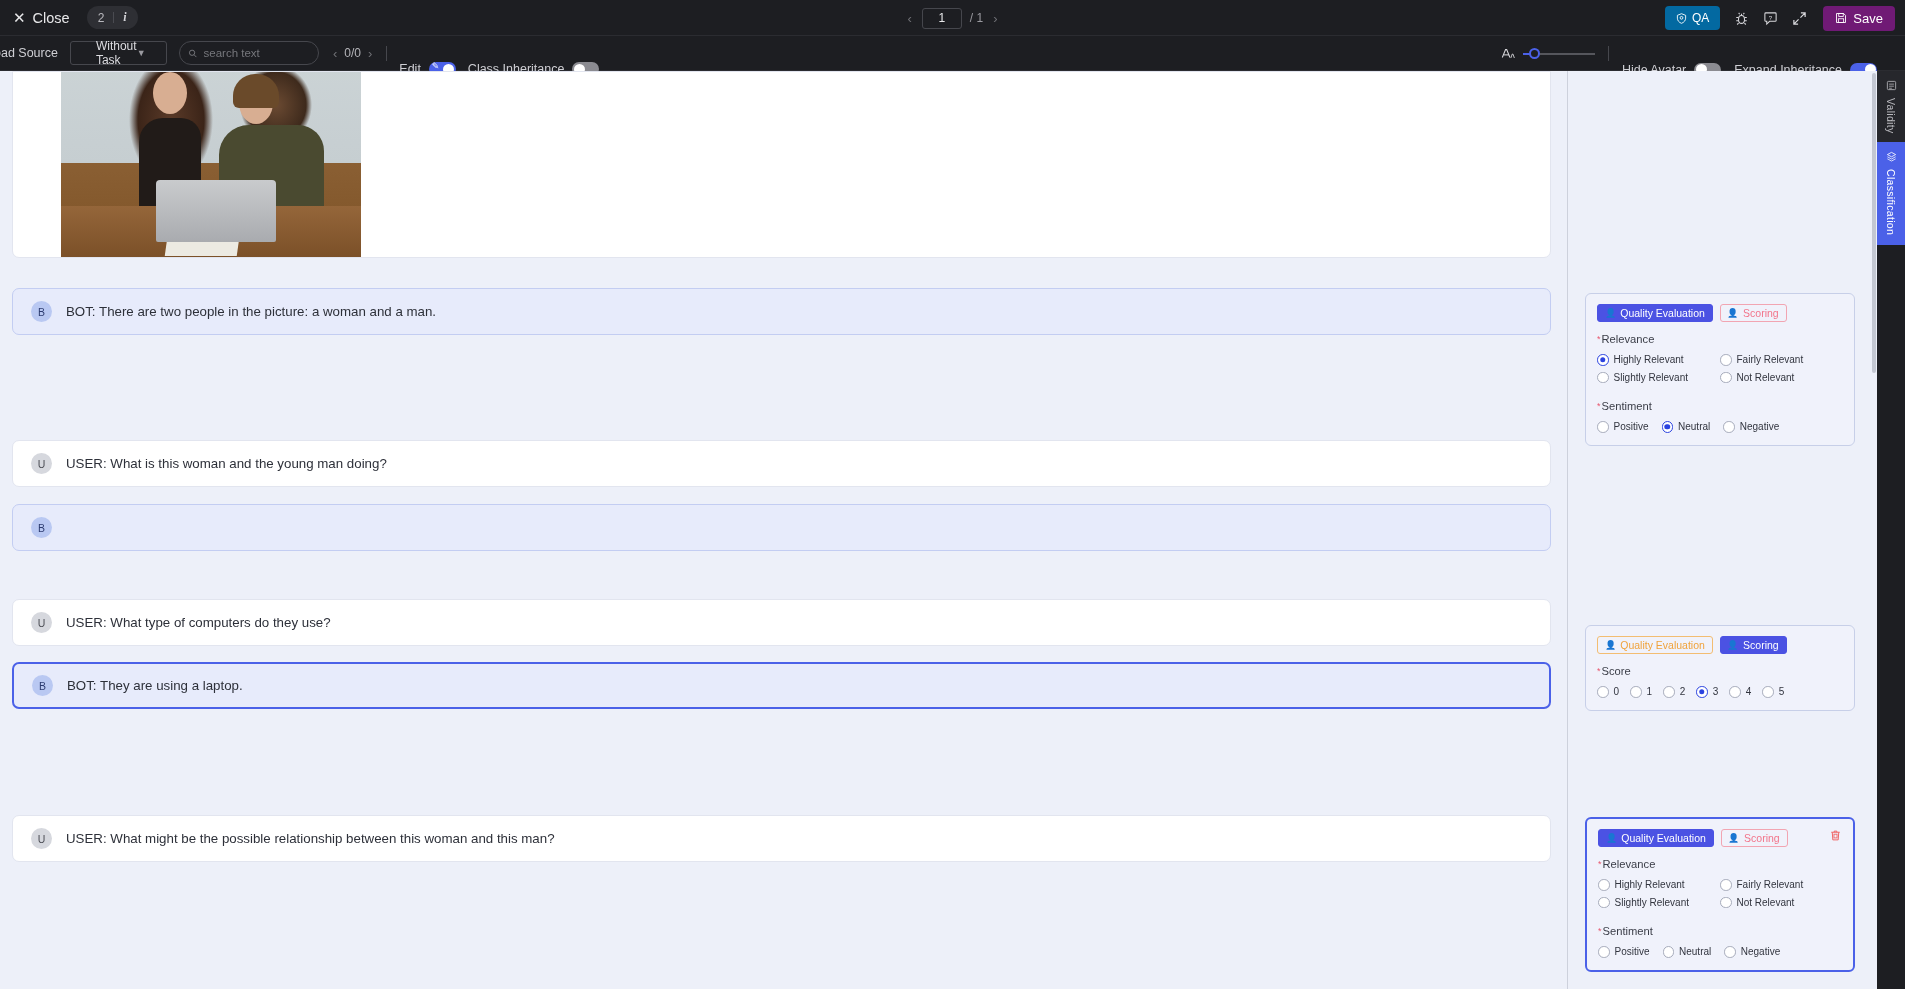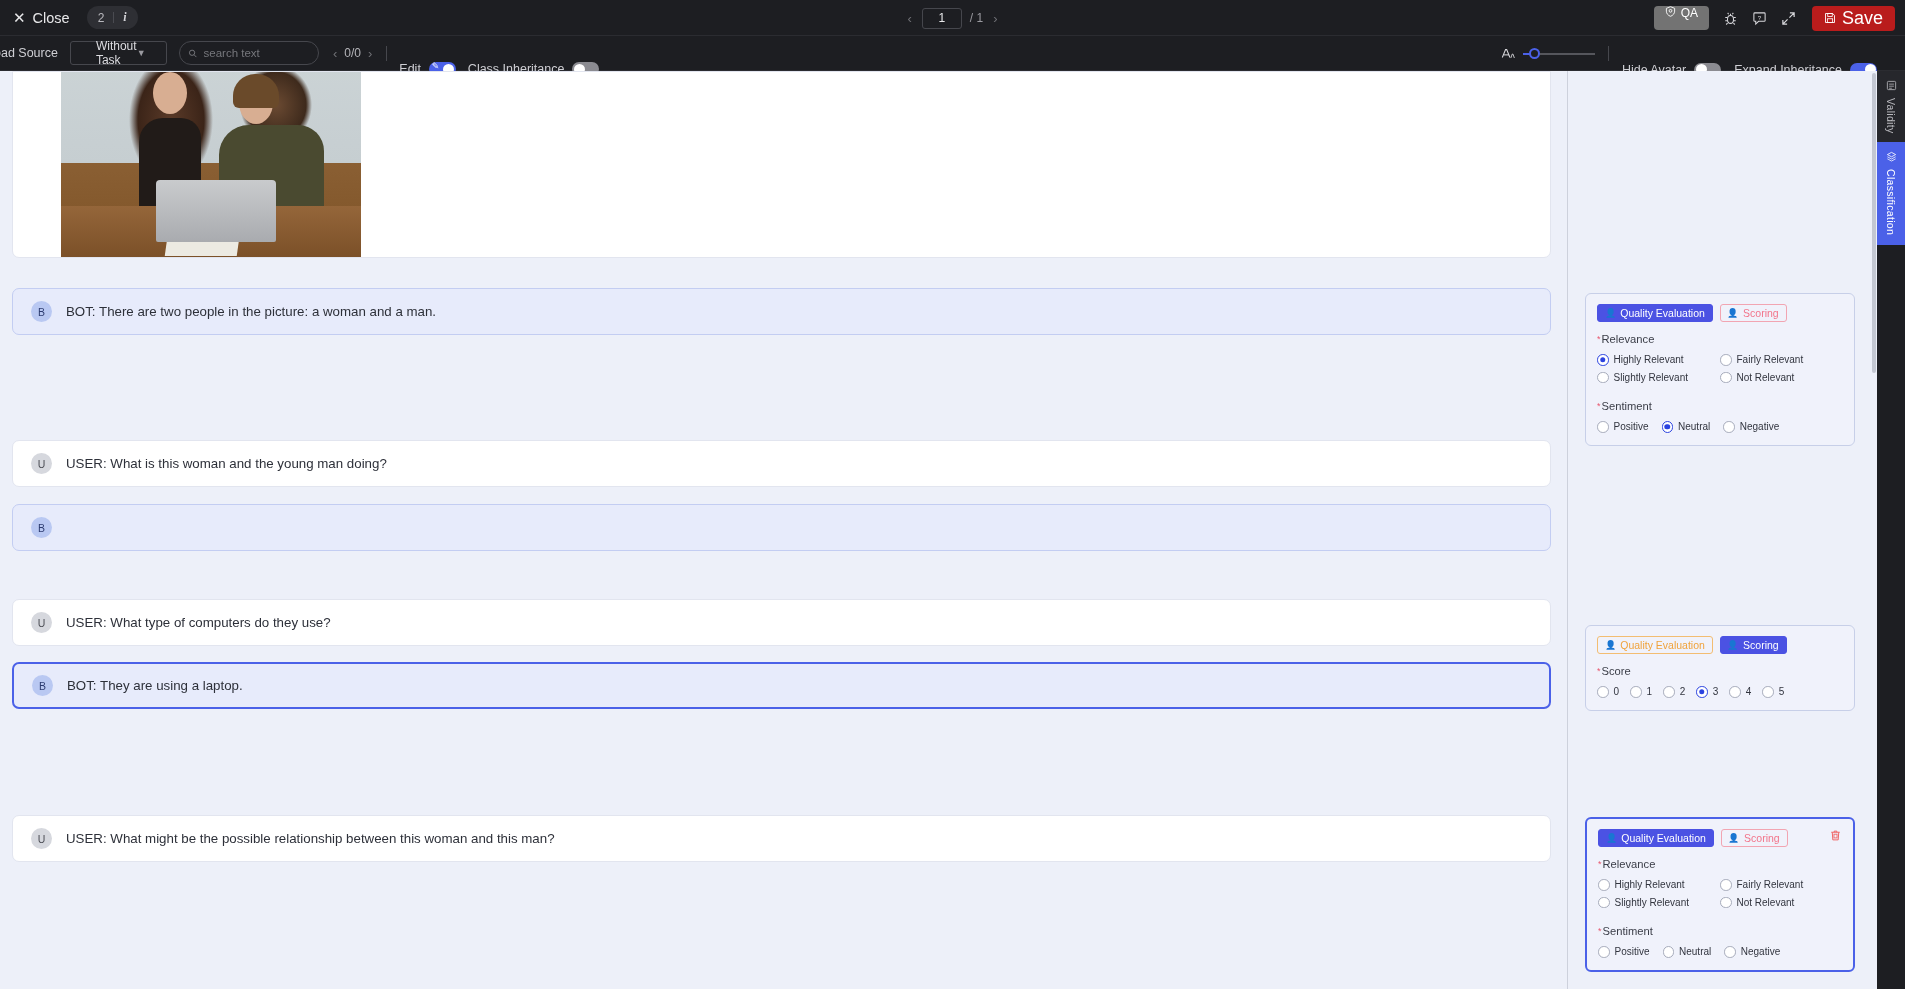--- a/index.html
+++ b/index.html
@@ -43,29 +43,29 @@
     color: #e8e8ea; font-size: 12px; text-align: center;
     font-family: "Liberation Sans", sans-serif;
   }
   .page-total { color: #9a9aa0; font-size: 12px; }
 
   .top-right {
     position: absolute; right: 10px; top: 0; height: 36px;
     display: flex; align-items: center; gap: 14px;
   }
   .qa-btn {
-    height: 24px; padding: 0 11px; background: #737373; border-radius: 4px;
-    display: flex; align-items: flex-start; gap: 5px;
+    height: 24px; padding: 0 11px; background: #0369a1; border-radius: 4px;
+    display: flex; align-items: center; gap: 5px;
     color: #fff; font-size: 12px; cursor: pointer;
   }
   .ticon { color: #d8d8dc; cursor: pointer; display: flex; align-items: center; }
   .save-btn {
-    height: 25px; padding: 0 12px; background: #b91c1c; border-radius: 4px;
+    height: 25px; padding: 0 12px; background: #701a75; border-radius: 4px;
     display: flex; align-items: center; gap: 6px;
-    color: #fff; font-size: 18px; cursor: pointer; margin-left: 2px;
+    color: #fff; font-size: 13px; cursor: pointer; margin-left: 2px;
   }
 
   
   .toolbar {
     position: absolute; left: 0; top: 36px; width: 1905px; height: 35px;
     background: #1d1e22; display: flex; align-items: center;
     border-bottom: 1px solid #2b2c31;
   }
   .tb-left { display: flex; align-items: center; gap: 12px; margin-left: -6px; }
   .tb-label { color: #cfcfd4; font-size: 12.5px; white-space: nowrap; }

